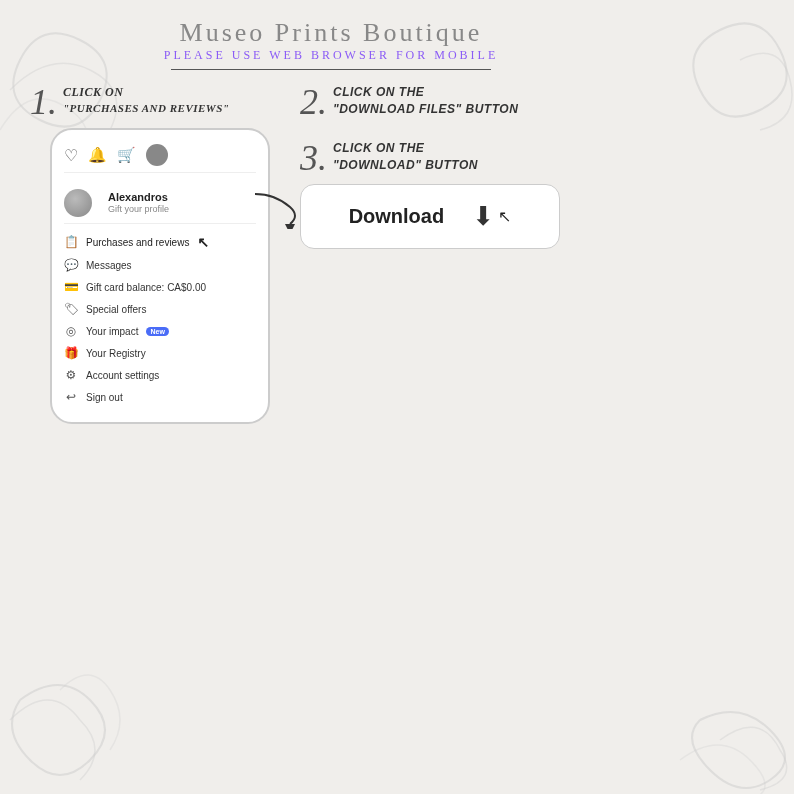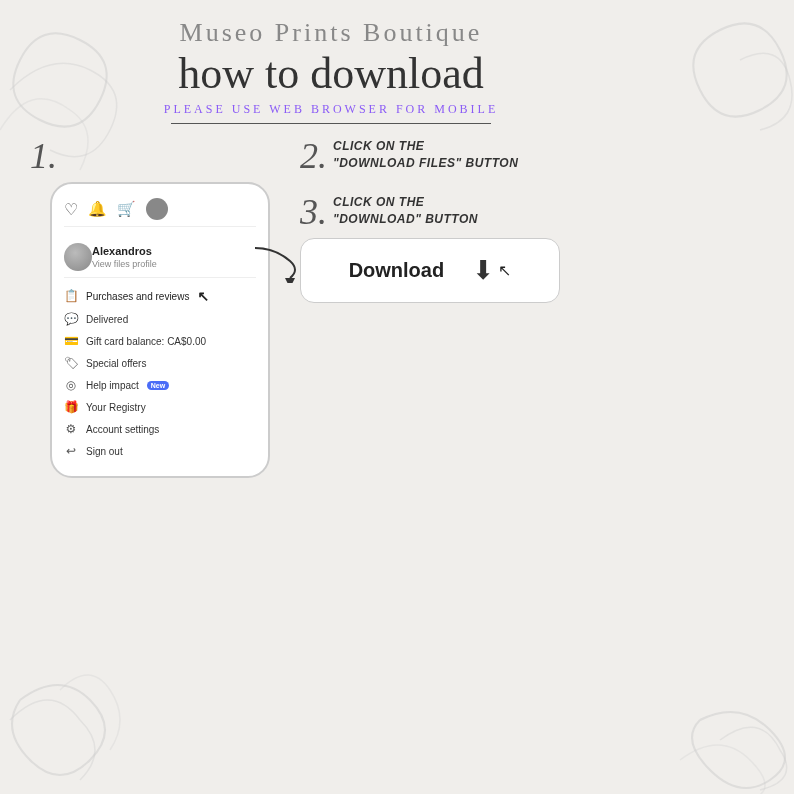--- a/index.html
+++ b/index.html
@@ -153,21 +153,21 @@
       width: 22px;
       height: 22px;
       border-radius: 50%;
       background: #888;
       display: inline-block;
     }
 
     .phone-profile-row {
       display: flex;
       align-items: center;
-      gap: 0;
+      gap: 16px;
       padding: 6px 0;
       border-bottom: 1px solid #eee;
       margin-bottom: 6px;
     }
 
     .profile-avatar {
       width: 28px;
       height: 28px;
       border-radius: 50%;
       background: #aaa;
@@ -376,69 +376,72 @@
 
   <path d="M 700,720 Q 740,700 770,730 Q 800,760 770,780 Q 740,800 710,770 Q 680,740 700,720" fill="none" stroke="#ccc" stroke-width="2" opacity="0.5"></path>
   <path d="M 720,740 Q 760,710 780,750 Q 800,780 760,790" fill="none" stroke="#ccc" stroke-width="1.5" opacity="0.4"></path>
   <path d="M 680,760 Q 720,730 750,760 Q 780,790 750,800" fill="none" stroke="#ccc" stroke-width="1.5" opacity="0.3"></path>
 </svg>
 
 <div class="page-wrapper">
 
   <div class="header">
     <div class="brand-title">Museo Prints Boutique</div>
-    <div class="how-to-title">how to download</div>
     <div class="subtitle">Please use web browser for mobile</div>
     <div class="divider"></div>
   </div>
 
   <div class="main-content">
 
     <div class="left-col">
       <div class="step-label">
         <span class="step-number">1.</span>
+        <div class="step-text">
+          <span>Click on</span><br>
+          <span style="font-style:italic;font-weight:bold;color:#333;font-size:11px;text-transform:uppercase;">"Purchases and reviews"</span>
+        </div>
       </div>
 
       <div class="phone-mockup">
 
         <div class="phone-top-bar">
           <span class="phone-icon">♡</span>
           <span class="phone-bell">🔔</span>
           <span class="phone-cart">🛒</span>
           <div class="phone-avatar"></div>
         </div>
 
         <div class="phone-profile-row">
           <div class="profile-avatar" style="background: radial-gradient(circle at 40% 35%, #bbb, #888);"></div>
           <div class="profile-info">
             <div class="profile-name">Alexandros</div>
-            <div class="profile-sub">View files profile</div>
+            <div class="profile-sub">Gift your profile</div>
           </div>
         </div>
 
         <div class="menu-item highlighted">
           <span class="menu-icon">📋</span>
           <span style="font-size:10px;font-family:Arial,sans-serif;font-weight:normal;">Purchases and reviews</span>
           <span class="cursor-icon">↖</span>
         </div>
         <div class="menu-item">
           <span class="menu-icon">💬</span>
-          <span>Delivered</span>
+          <span>Messages</span>
         </div>
         <div class="menu-item">
           <span class="menu-icon">💳</span>
           <span>Gift card balance: CA$0.00</span>
         </div>
         <div class="menu-item">
           <span class="menu-icon">🏷</span>
           <span>Special offers</span>
         </div>
         <div class="menu-item">
           <span class="menu-icon">◎</span>
-          <span>Help impact</span>
+          <span>Your impact</span>
           <span class="new-badge">New</span>
         </div>
         <div class="menu-item">
           <span class="menu-icon">🎁</span>
           <span>Your Registry</span>
         </div>
         <div class="menu-item">
           <span class="menu-icon">⚙</span>
           <span>Account settings</span>
         </div>

